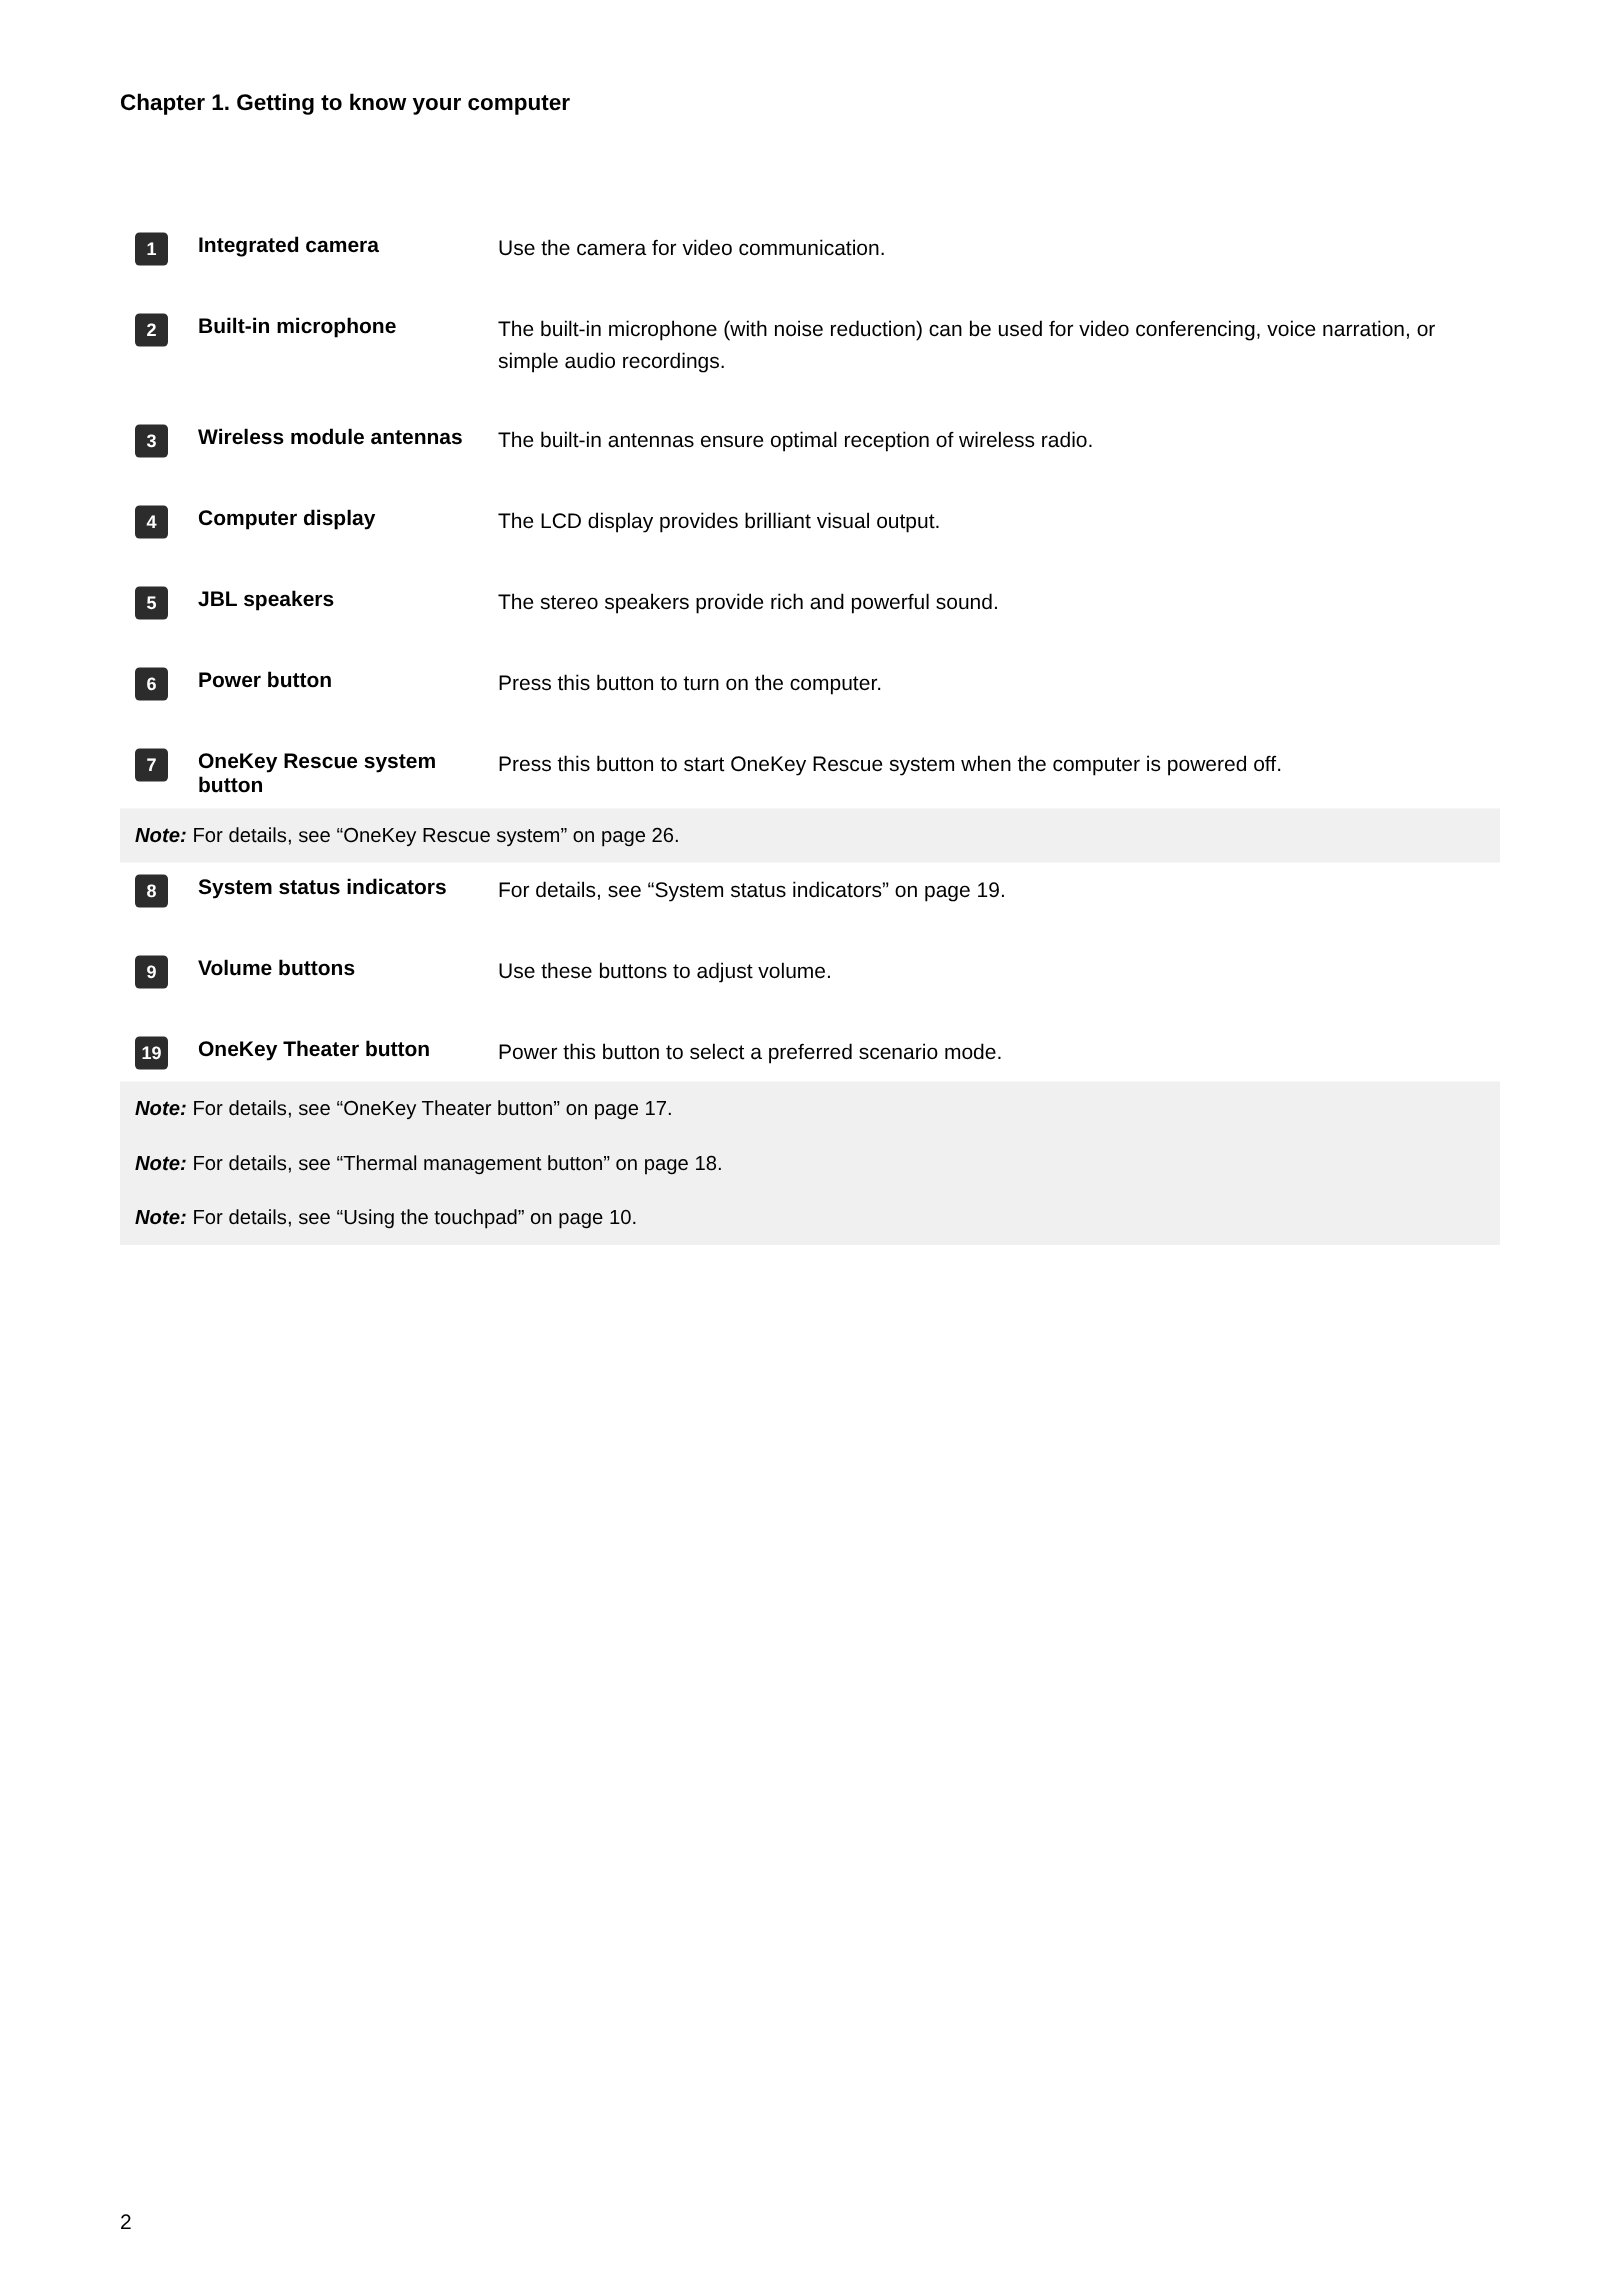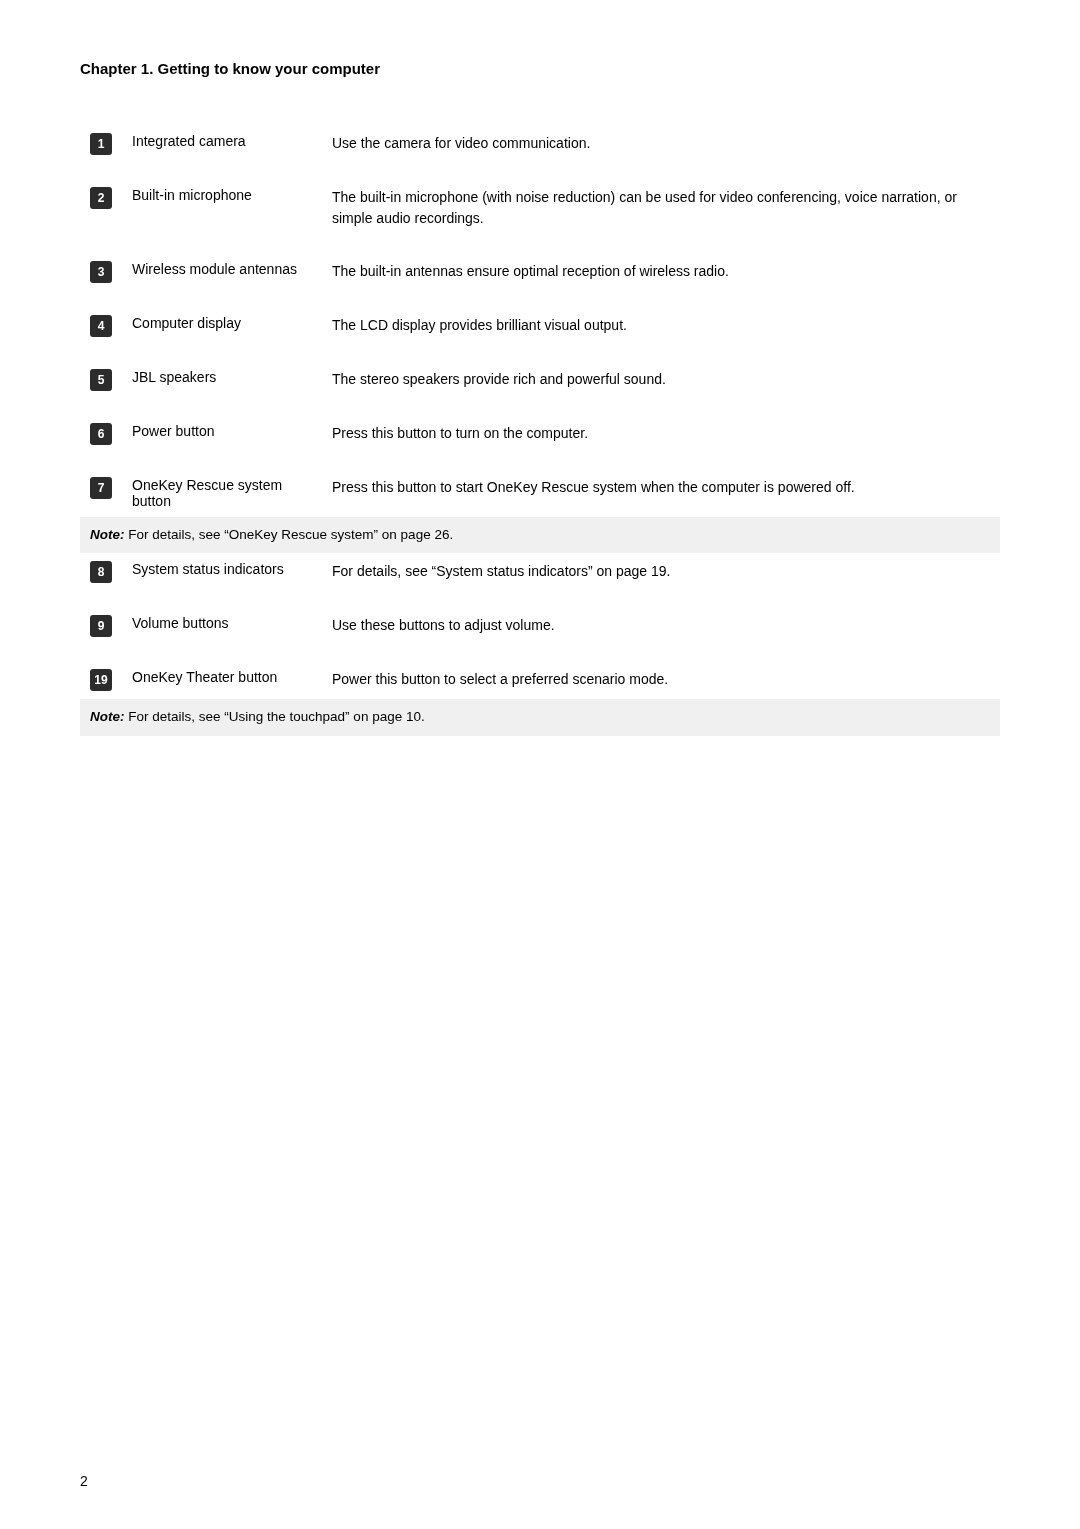--- a/index.html
+++ b/index.html
@@ -14,21 +14,21 @@
       font-size: 14px;
       color: #000000;
       width: 1080px;
       min-height: 1529px;
       padding: 60px 80px 80px 80px;
     }
 
     .chapter-title {
       font-weight: bold;
       font-size: 15px;
-      margin-bottom: 48px;
+      margin-bottom: 70px;
     }
 
     .items-table {
       width: 100%;
       border-collapse: collapse;
     }
 
     .items-table tr td {
       padding: 8px 10px;
       vertical-align: top;
@@ -50,21 +50,21 @@
       font-weight: bold;
       font-size: 12px;
       width: 22px;
       height: 22px;
       border-radius: 3px;
       flex-shrink: 0;
     }
 
     .label-cell {
       width: 200px;
-      font-weight: normal;
+      font-weight: bold;
       font-size: 14px;
       vertical-align: top;
       padding-top: 9px;
     }
 
     .desc-cell {
       font-size: 14px;
       vertical-align: top;
       padding-top: 9px;
       line-height: 1.5;
@@ -172,18 +172,24 @@
       </tr>
       <tr class="spacer-row">
         <td colspan="3"></td>
       </tr>
       <tr>
         <td class="badge-cell"><span class="badge">19</span></td>
         <td class="label-cell">OneKey Theater button</td>
         <td class="desc-cell">Power this button to select a preferred scenario mode.</td>
       </tr>
       <tr class="note-row">
+        <td colspan="3"><strong>Note:</strong> For details, see “OneKey Theater button” on page 17.</td>
+      </tr>
+      <tr class="note-row">
+        <td colspan="3"><strong>Note:</strong> For details, see “Thermal management button” on page 18.</td>
+      </tr>
+      <tr class="note-row">
         <td colspan="3"><strong>Note:</strong> For details, see “Using the touchpad” on page 10.</td>
       </tr>
     </tbody>
 </table>
 
 <div class="page-number">2</div>
 
 </body></html>

